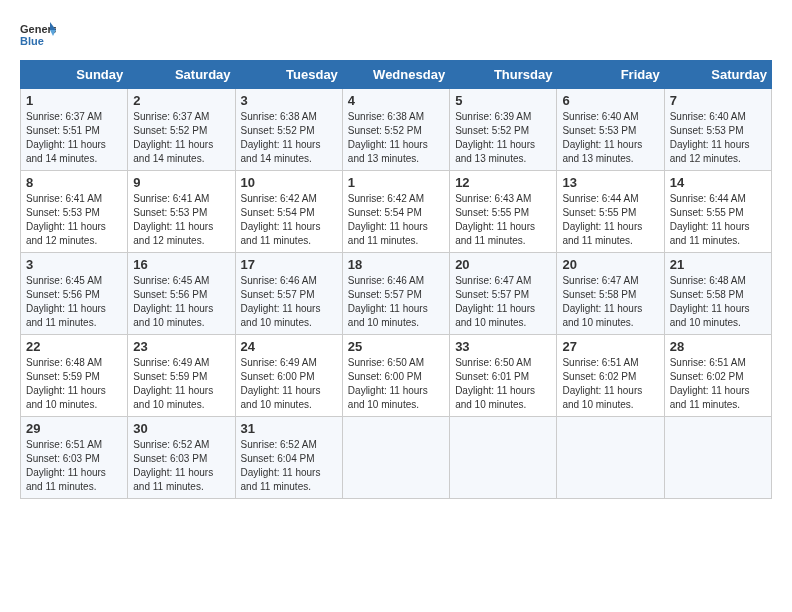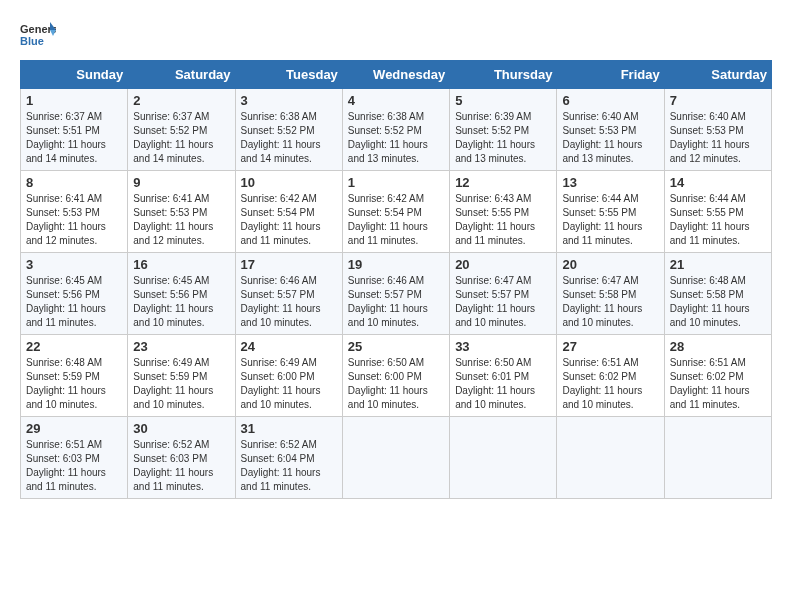--- a/index.html
+++ b/index.html
@@ -261,21 +261,21 @@
         </td>
         <td>
           <span class="day-number">17</span>
         <div class="day-info">
           Sunrise: 6:46 AM<br>
           Sunset: 5:57 PM<br>
           Daylight: 11 hours and 10 minutes.
         </div>
         </td>
         <td>
-          <span class="day-number">19</span>
+          <span class="day-number">18</span>
         <div class="day-info">
           Sunrise: 6:46 AM<br>
           Sunset: 5:57 PM<br>
           Daylight: 11 hours and 10 minutes.
         </div>
         </td>
         <td>
           <span class="day-number">20</span>
         <div class="day-info">
           Sunrise: 6:47 AM<br>

